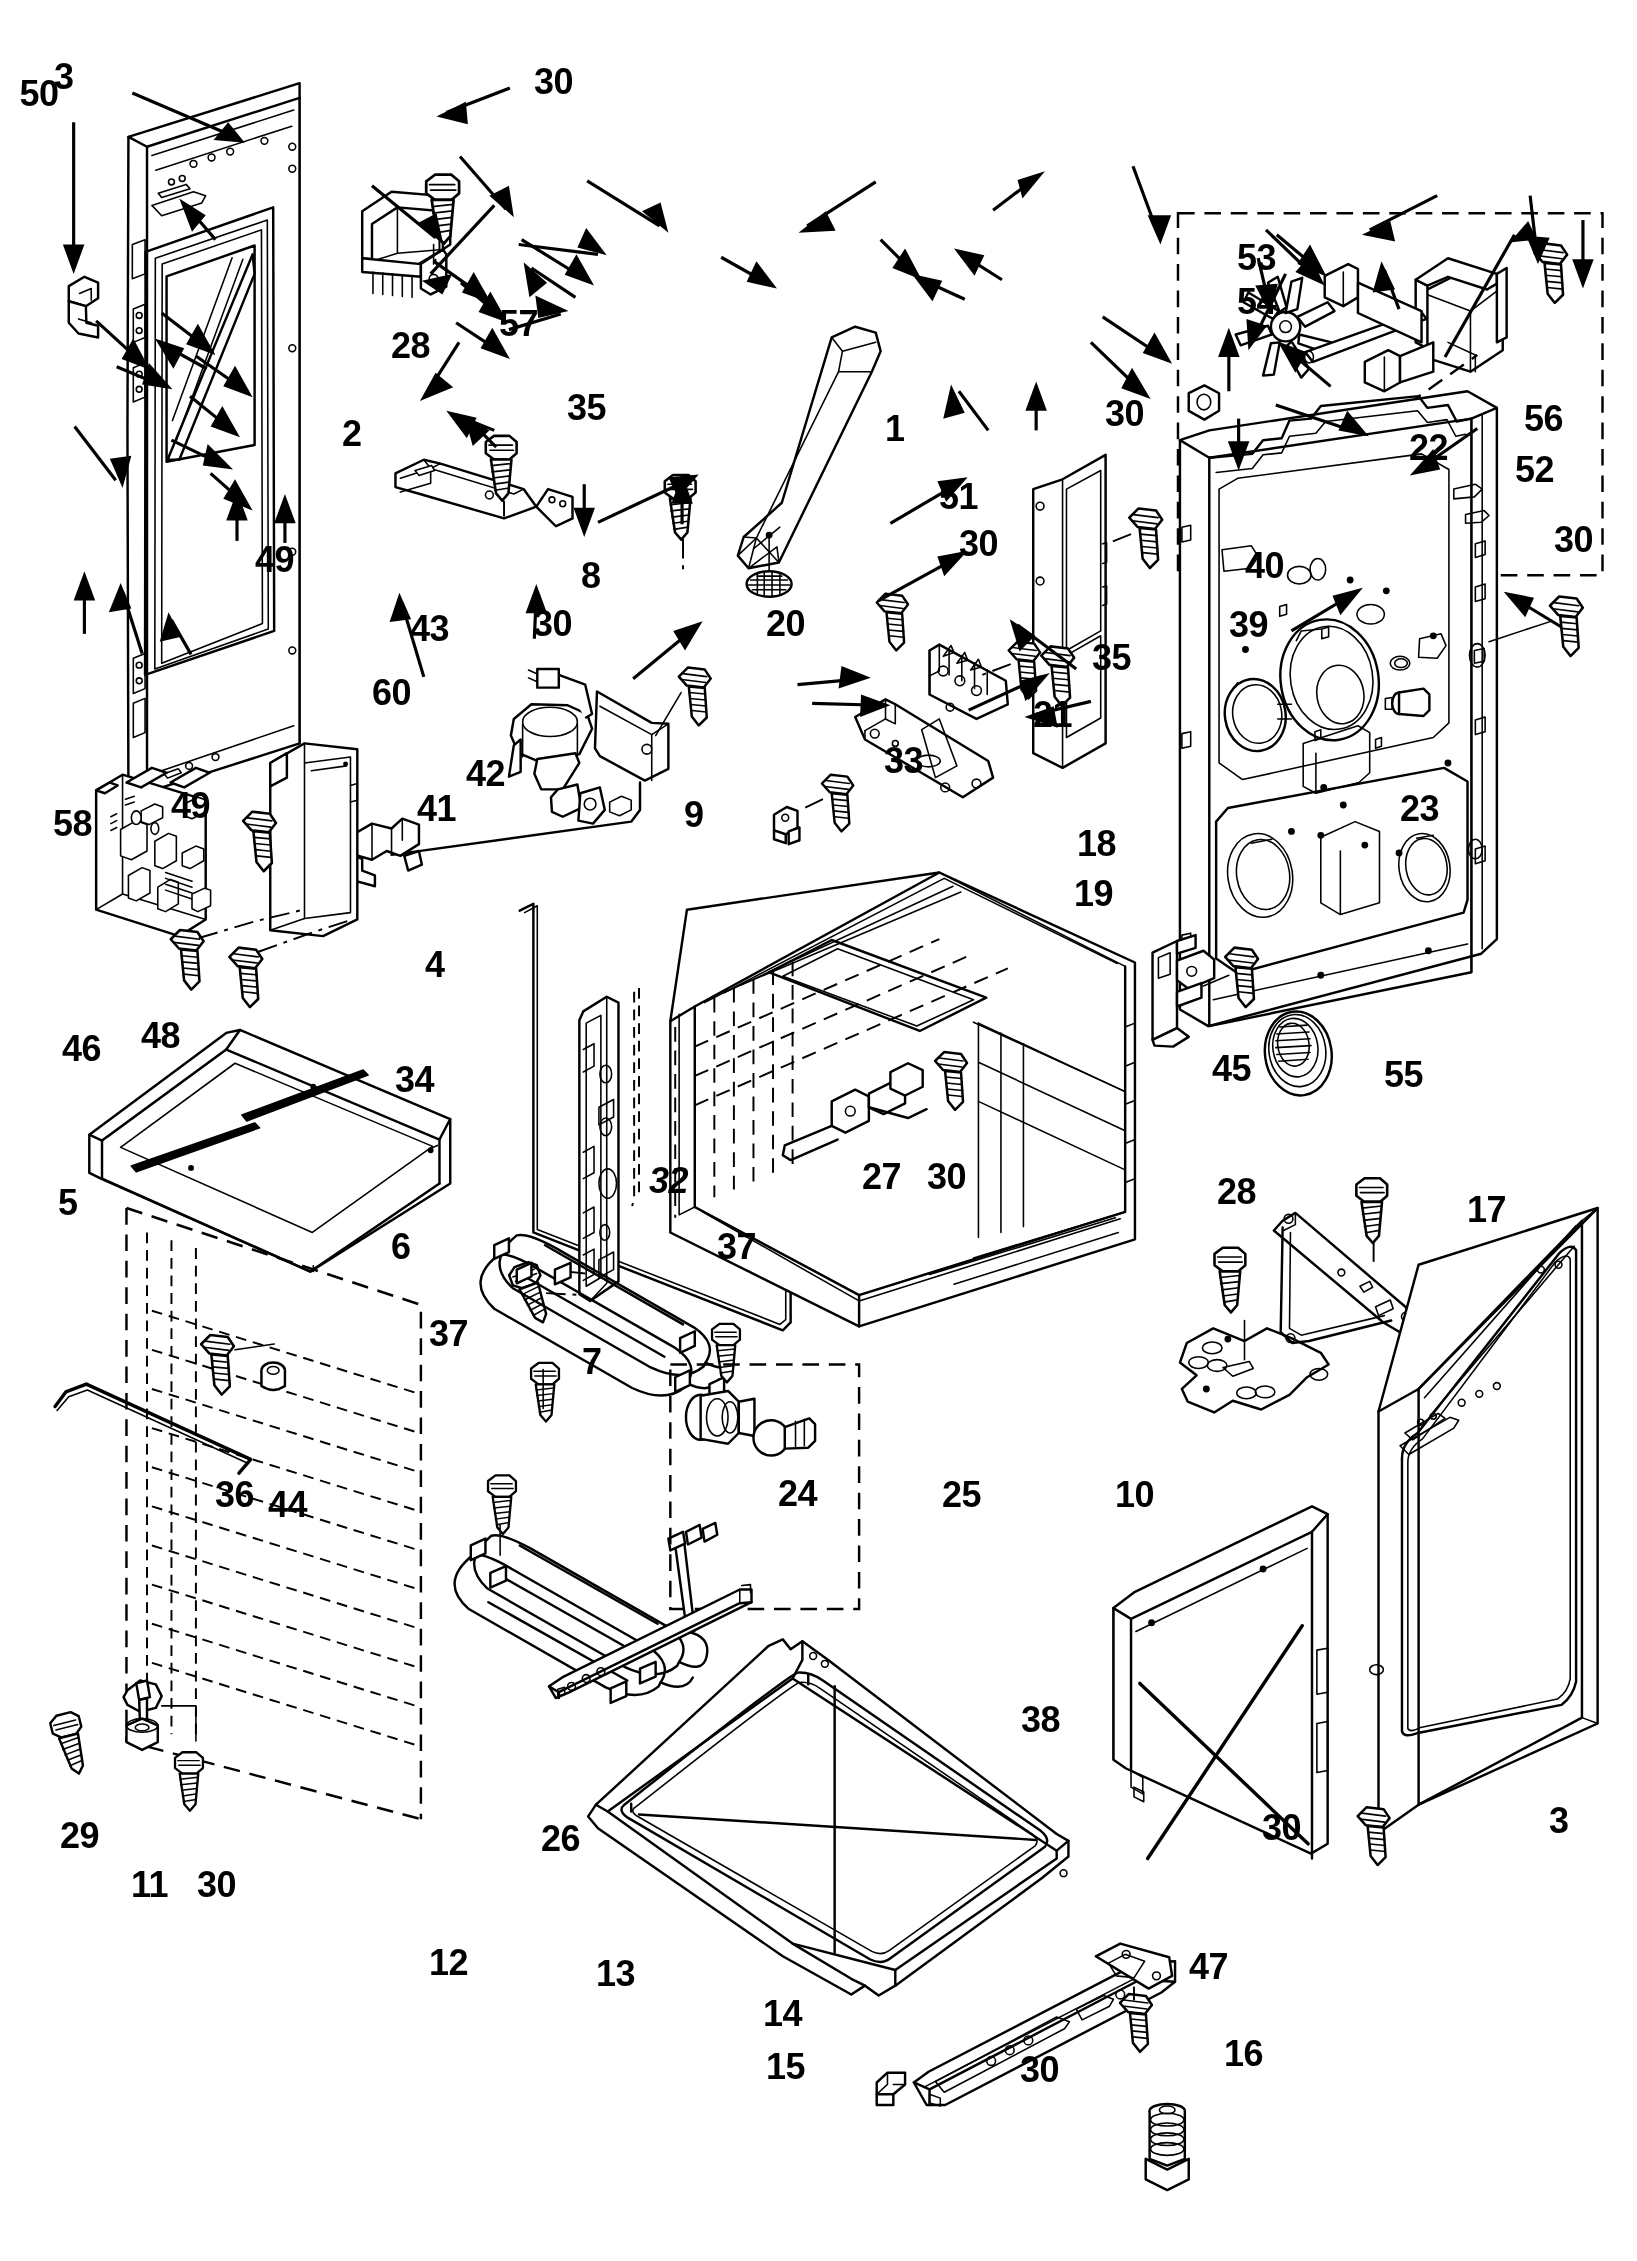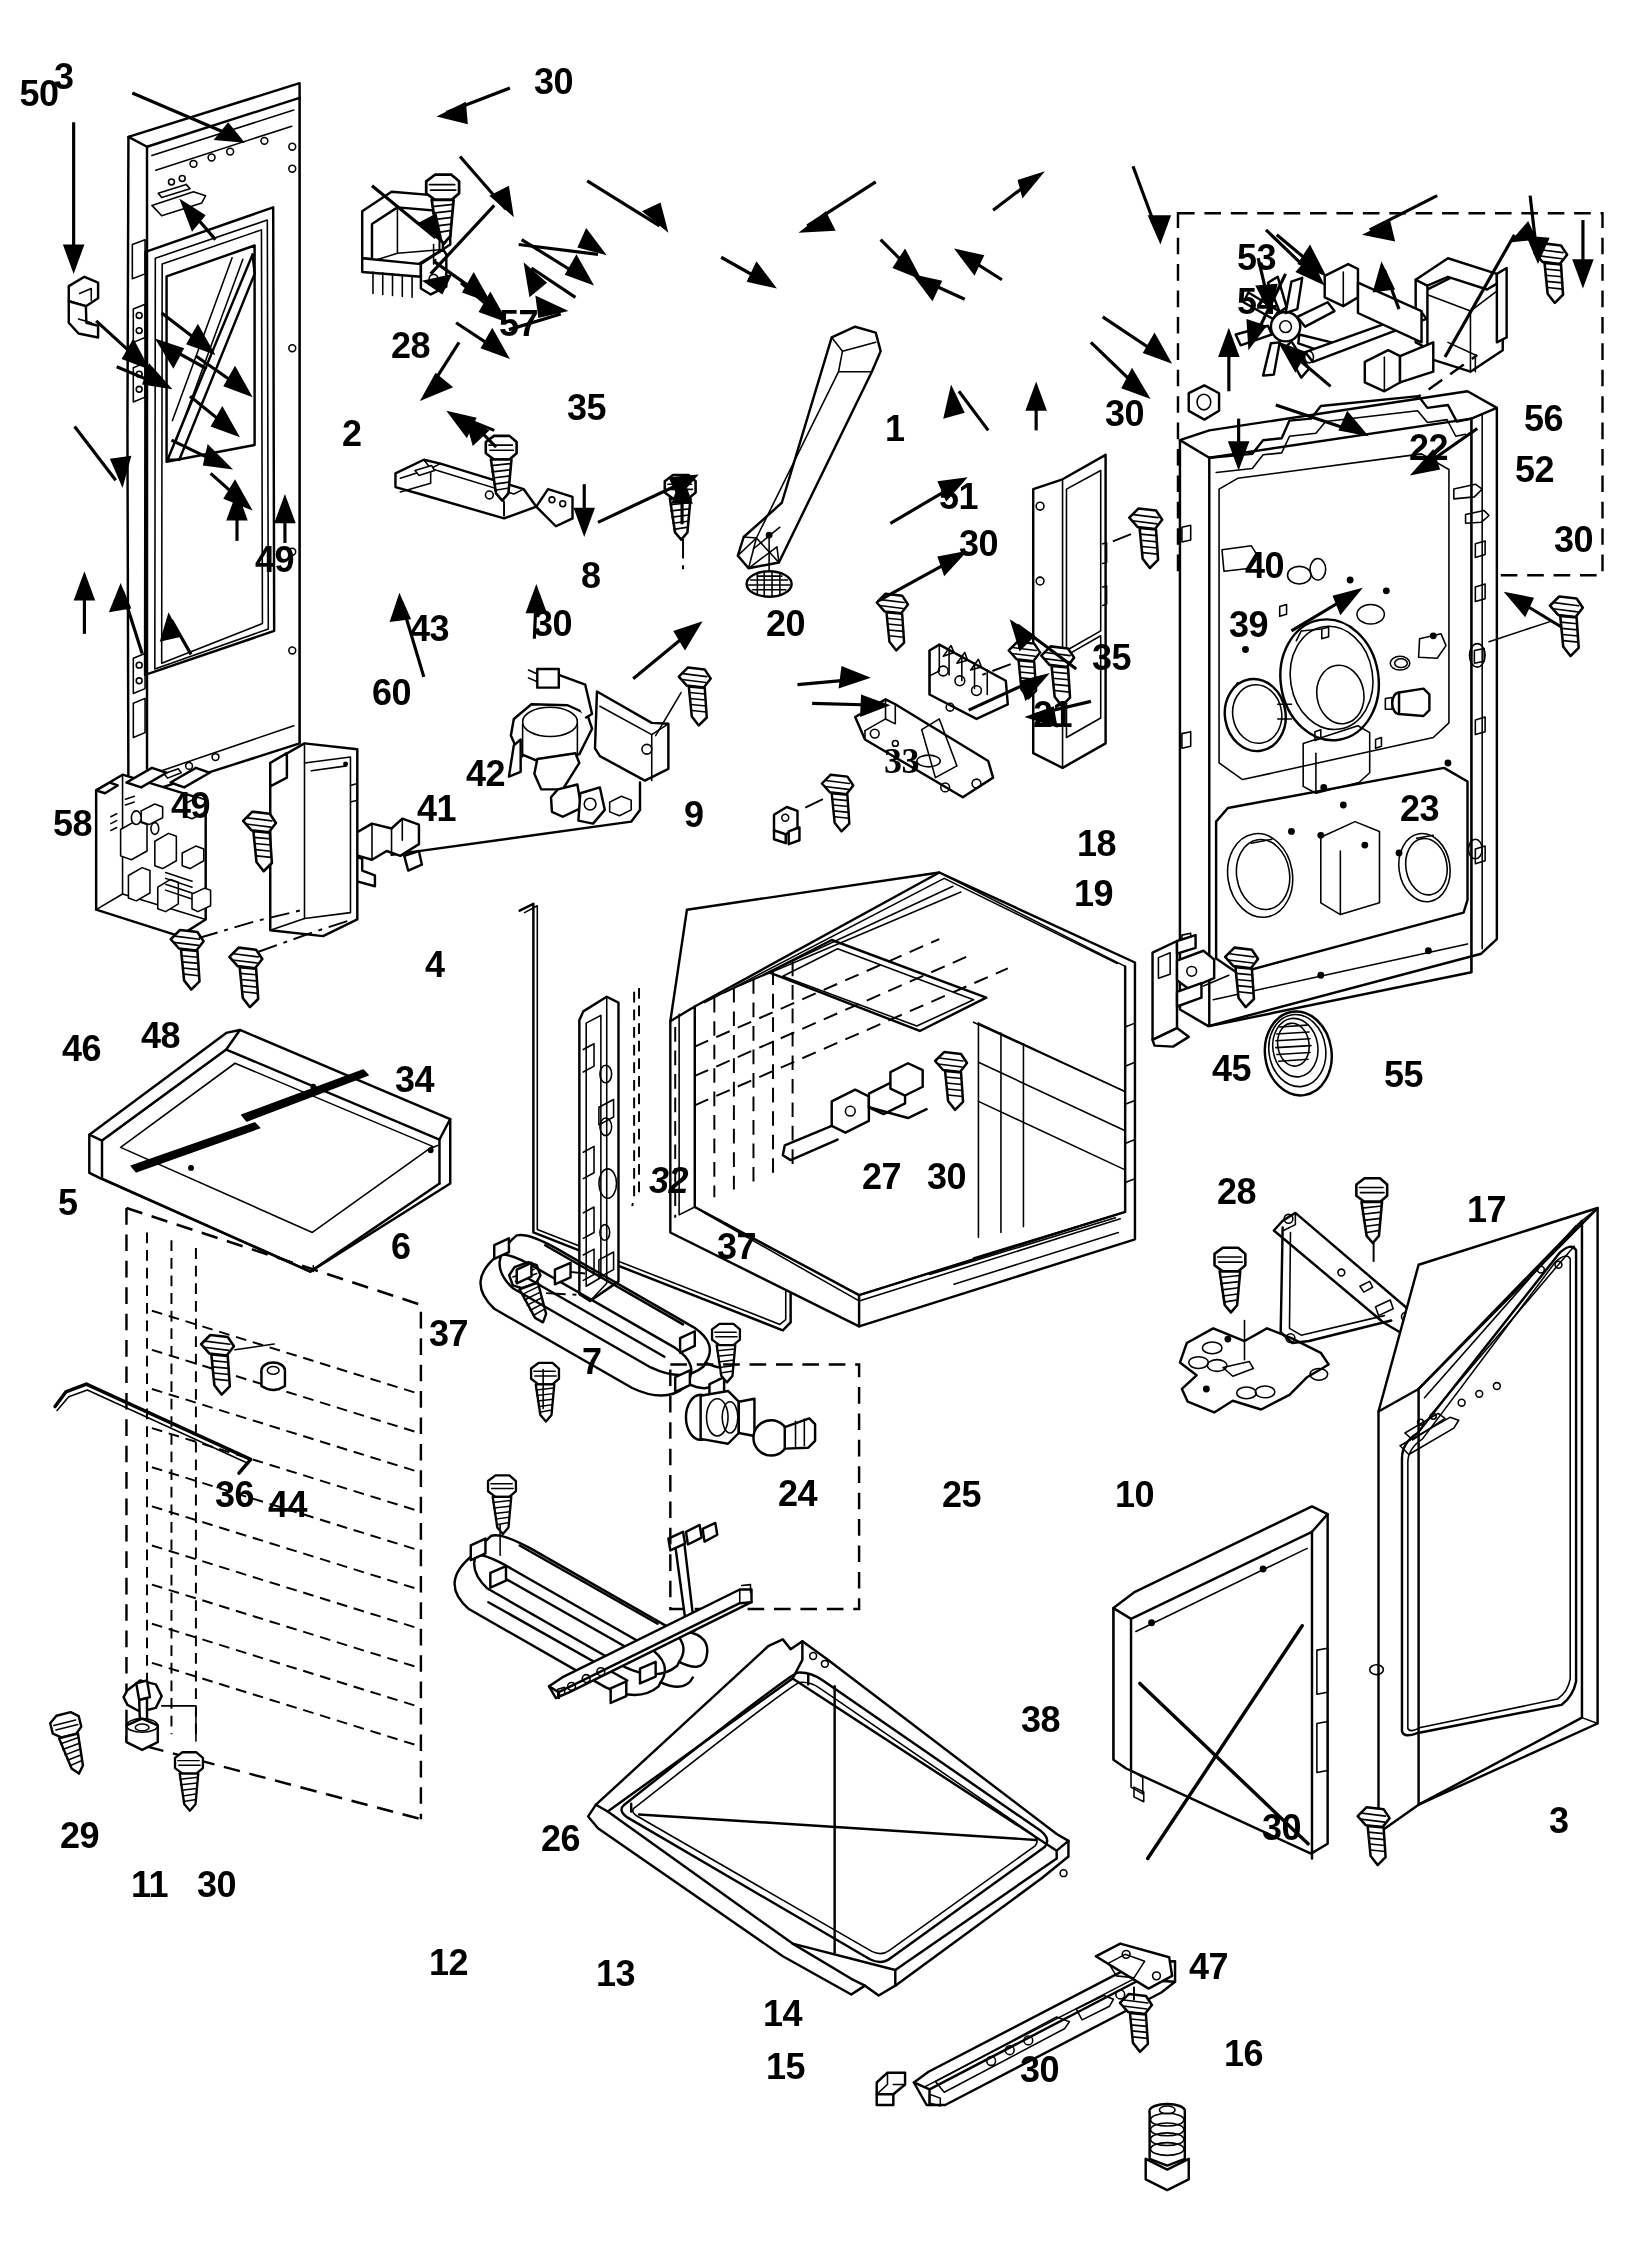--- a/index.html
+++ b/index.html
@@ -1153,21 +1153,21 @@
   <div class="callout" style="left:1092px;top:640px;">35</div>
   <div class="callout" style="left:1245px;top:548px;">40</div>
   <div class="callout" style="left:1229px;top:607px;">39</div>
   <div class="callout" style="left:1400px;top:791px;">23</div>
   <div class="callout" style="left:410px; top:611px;">43</div>
   <div class="callout" style="left:533px;top:606px;">30</div>
   <div class="callout" style="left:372px; top:675px;">60</div>
   <div class="callout" style="left:466px; top:756px;">42</div>
   <div class="callout" style="left:417px; top:791px;">41</div>
   <div class="callout" style="left:684px;top:797px;">9</div>
-  <div class="callout" style="left:884px;top:743px;font-family:Liberation Serif, serif;">33</div>
+  <div class="callout" style="left:884px;top:743px;">33</div>
   <div class="callout" style="left:53px; top:806px;">58</div>
   <div class="callout" style="left:171px; top:788px;">49</div>
   <div class="callout" style="left:141px; top:1018px;">48</div>
   <div class="callout" style="left:62px; top:1031px;">46</div>
   <div class="callout" style="left:1077px;top:826px;">18</div>
   <div class="callout" style="left:1074px;top:876px;text-align:center;">19</div>
   <div class="callout" style="left:1212px;top:1051px;">45</div>
   <div class="callout" style="left:1384px;top:1057px;">55</div>
   <div class="callout" style="left:425px; top:947px;">4</div>
   <div class="callout" style="left:395px; top:1062px;">34</div>

